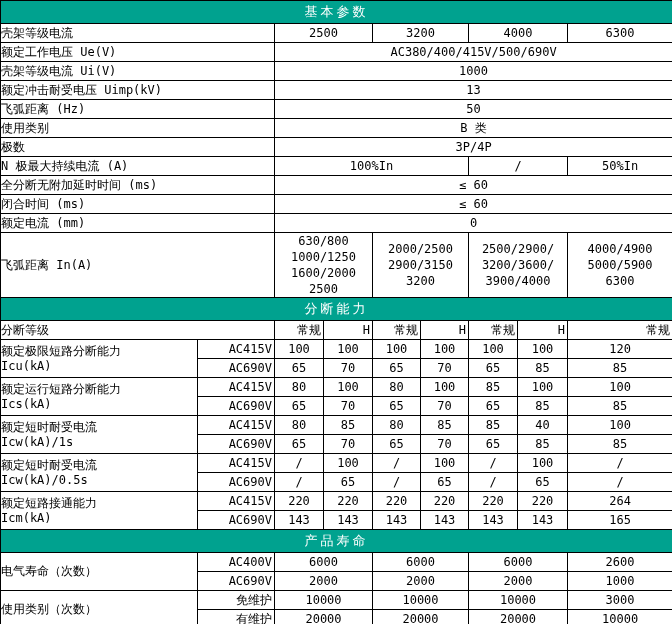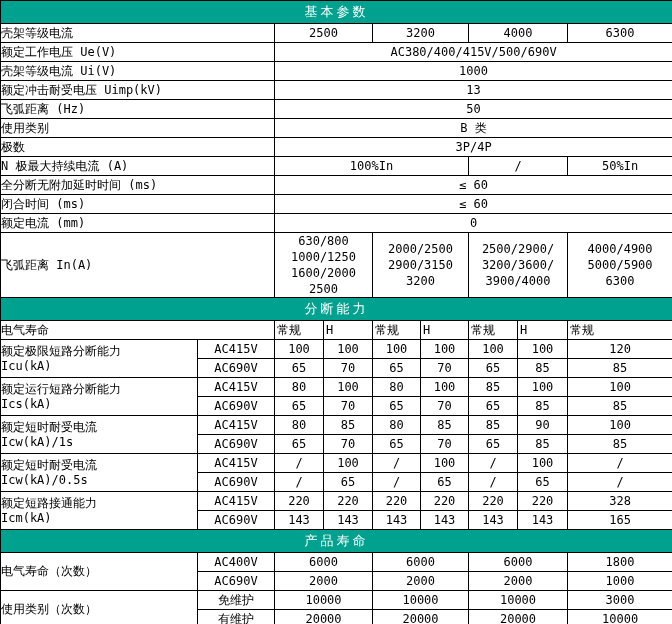--- a/index.html
+++ b/index.html
@@ -31,22 +31,22 @@
     white-space: nowrap;
   }
   table.spec tr { height: 19px; }
   table.spec tr.section-row { height: 23px; }
   table.spec tr.tall-row { height: 64px; }
   table.spec tr.tall-row td { line-height: 16px; }
   table.spec td.label {
     text-align: left;
     padding-left: 0;
   }
-  table.spec td.sub { text-align: center; }
-  table.spec td.head { text-align: left; }
+  table.spec td.sub { text-align: right; }
+  table.spec td.head { text-align: right; }
   table.spec tr.section-row td.section {
     background: #00a28f;
     color: #ffffff;
     font-size: 13px;
     letter-spacing: 3px;
     font-weight: normal;
     text-align: center;
   }
 </style>
 </head>
@@ -122,21 +122,21 @@
           <td colspan="2" class="label">飞弧距离 In(A)</td>
           <td colspan="2">630/800<br>1000/1250<br>1600/2000<br>2500</td>
           <td colspan="2">2000/2500<br>2900/3150<br>3200</td>
           <td colspan="2">2500/2900/<br>3200/3600/<br>3900/4000</td>
           <td>4000/4900<br>5000/5900<br>6300</td>
         </tr>
         <tr class="section-row">
           <td colspan="9" class="section">分断能力</td>
         </tr>
         <tr>
-          <td colspan="2" class="label">电气寿命</td>
+          <td colspan="2" class="label">分断等级</td>
           <td class="head">常规</td>
           <td class="head">H</td>
           <td class="head">常规</td>
           <td class="head">H</td>
           <td class="head">常规</td>
           <td class="head">H</td>
           <td class="head">常规</td>
         </tr>
         <tr>
           <td rowspan="2" class="label">额定极限短路分断能力<br>Icu(kA)</td>
@@ -181,21 +181,21 @@
           <td>85</td>
         </tr>
         <tr>
           <td rowspan="2" class="label">额定短时耐受电流<br>Icw(kA)/1s</td>
           <td class="sub">AC415V</td>
           <td>80</td>
           <td>85</td>
           <td>80</td>
           <td>85</td>
           <td>85</td>
-          <td>90</td>
+          <td>40</td>
           <td>100</td>
         </tr>
         <tr>
           <td class="sub">AC690V</td>
           <td>65</td>
           <td>70</td>
           <td>65</td>
           <td>70</td>
           <td>65</td>
           <td>85</td>
@@ -224,42 +224,42 @@
         </tr>
         <tr>
           <td rowspan="2" class="label">额定短路接通能力<br>Icm(kA)</td>
           <td class="sub">AC415V</td>
           <td>220</td>
           <td>220</td>
           <td>220</td>
           <td>220</td>
           <td>220</td>
           <td>220</td>
-          <td>328</td>
+          <td>264</td>
         </tr>
         <tr>
           <td class="sub">AC690V</td>
           <td>143</td>
           <td>143</td>
           <td>143</td>
           <td>143</td>
           <td>143</td>
           <td>143</td>
           <td>165</td>
         </tr>
         <tr class="section-row">
           <td colspan="9" class="section">产品寿命</td>
         </tr>
         <tr>
           <td rowspan="2" class="label">电气寿命（次数）</td>
           <td class="sub">AC400V</td>
           <td colspan="2">6000</td>
           <td colspan="2">6000</td>
           <td colspan="2">6000</td>
-          <td>1800</td>
+          <td>2600</td>
         </tr>
         <tr>
           <td class="sub">AC690V</td>
           <td colspan="2">2000</td>
           <td colspan="2">2000</td>
           <td colspan="2">2000</td>
           <td>1000</td>
         </tr>
         <tr>
           <td rowspan="2" class="label">使用类别（次数）</td>

